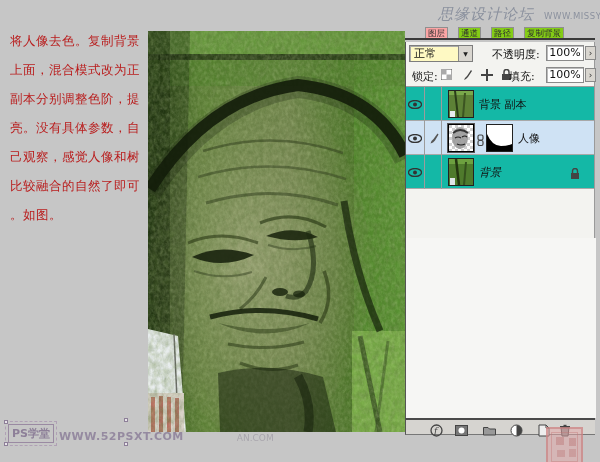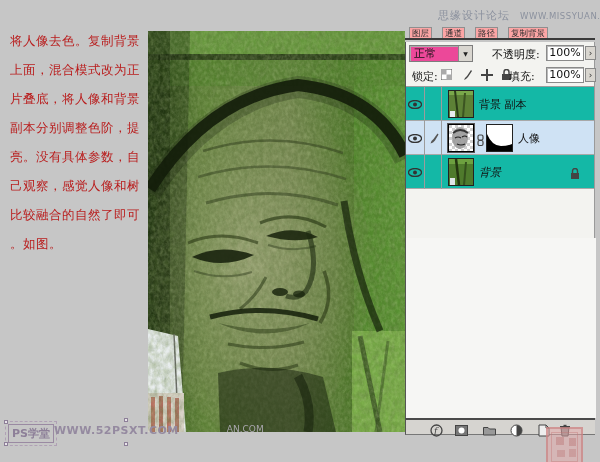--- a/index.html
+++ b/index.html
@@ -1,42 +1,42 @@
 <!DOCTYPE html>
 <html><head>
 <meta charset="utf-8">
 <style>
   * { margin:0; padding:0; box-sizing:border-box; }
   html,body { font-family:"DejaVu Sans","Liberation Sans",sans-serif; }
   .screen { position:relative; width:600px; height:462px; background:#c6c6c6; overflow:hidden; }
 
   
   .top-wm { position:absolute; left:438px; top:4px; color:#8b919e; white-space:nowrap; }
-  .top-wm .nm { font-size:11px; letter-spacing:1px; }
+  .top-wm .nm { font-size:15px; letter-spacing:1px;font-style:italic; }
   .top-wm .url { font-size:8.5px; letter-spacing:0.5px; margin-left:5px; }
 
   
   .instructions { position:absolute; left:10px; top:26px; width:140px; color:#b91c1c; }
   .instructions .iline { font-size:12.5px; line-height:29px; white-space:nowrap; letter-spacing:0.5px; }
 
   
   .canvas-wrap { position:absolute; left:148px; top:31px; width:257px; height:401px; }
   .canvas-wrap svg { display:block; }
 
   
   .panel { position:absolute; left:405px; top:26px; width:195px; height:409px; }
   .tabstrip { position:absolute; left:0; top:0; width:190px; height:14px; display:flex; gap:10px;
               padding-left:4px; align-items:flex-end; border-bottom:2px solid #3a3a3a; }
   .tab { font-size:8.5px; color:#2e2e2e; filter:blur(0.5px); white-space:nowrap; padding:0 2px;
-         background:#fca5a5; border:1px solid #8f8f8f; border-bottom:none; line-height:10px; }
-  .tab.active { background:#fca5a5; }
+         background:#84cc16; border:1px solid #8f8f8f; border-bottom:none; line-height:10px; }
+  .tab.active { background:#fca5a5;margin-left:16px; }
   .panel-body { position:absolute; left:0; top:16px; width:190px; height:376px;
                 background:#f3f3f0; border-left:1px solid #555; border-right:1px solid #9a9a9a; }
   .optrow { position:relative; height:22px; font-size:11px; color:#111; }
-  .dropdown { position:absolute; left:3px; top:3px; width:64px; height:17px; background:#ec4899;
+  .dropdown { position:absolute; left:3px; top:3px; width:64px; height:17px; background:#fef9c3;
               border:1px solid #7d7d7d; box-shadow:inset 1px 1px 0 #aaa; display:flex; align-items:center; }
   .dropdown .val { flex:1; padding-left:4px; font-size:11px; }
   .dropdown .arrow-btn { width:14px; height:15px; background:#d9d6d0; border-left:1px solid #8a8a8a;
               font-size:6px; color:#222; display:flex; align-items:center; justify-content:center; }
   .optlabel { position:absolute; top:5px; font-size:11px; }
   .numbox { position:absolute; top:3px; width:38px; height:16px; background:#fff; border:1px solid #8a8a8a;
             box-shadow:inset 1px 1px 0 #bbb; font-size:11px; text-align:center; line-height:14px; }
   .spinner { position:absolute; top:4px; width:11px; height:14px; background:#d9d6d0; border:1px solid #8a8a8a;
              font-size:9px; line-height:12px; text-align:center; color:#333; }
   .lockicons { position:absolute; left:34px; top:4px; display:flex; gap:7px; align-items:center; }
@@ -57,21 +57,21 @@
   .lrow.selected .lname { left:112px; }
   .lname.italic { font-style:italic; }
   .rowlock { position:absolute; right:14px; top:10px; }
 
   .emptyarea { position:absolute; left:0; top:196px; width:190px; height:180px; background:#f6f6f4; }
   .bottombar { position:absolute; left:0; top:392px; width:190px; height:17px; background:#d6d4d0;
                border-top:2px solid #4a4a4a; border-bottom:1px solid #777; border-left:1px solid #555; }
   .bbicon { position:absolute; top:2px; width:13px; height:13px; }
 
   
-  .bottom-wm { position:absolute; left:8px; top:424px; display:flex; align-items:flex-start; 
+  .bottom-wm { position:absolute; left:8px; top:424px; display:flex; align-items:flex-end; gap:5px;
                color:#8d7f98; }
   .bottom-wm .logo { border:1px solid #9a8aa2; padding:1px 3px; font-size:11px; font-weight:bold;
                      outline:1px dashed #b0a0b5; outline-offset:2px; }
   .bottom-wm .url { font-size:11px; font-weight:bold; letter-spacing:0.5px; color:#958aa0; }
   .bottom-wm .overlap { font-size:9px; color:#a9a6ad;margin-left:48px; }
   .handle { position:absolute; width:4px; height:4px; border:1px solid #8d7f98; background:#e8e4ea; }
 
   
   .seal { position:absolute; left:546px; top:427px; width:37px; height:40px;
           background:rgba(228,166,166,0.5); border:2px solid rgba(196,118,118,0.55); }
@@ -88,21 +88,20 @@
 <div class="screen">
 
   <div class="top-wm">
     <span class="nm">思缘设计论坛</span>
     <span class="url">WWW.MISSYUAN.COM</span>
   </div>
 
   <div class="instructions">
     <div class="iline">将人像去色。复制背景</div>
     <div class="iline">上面，混合模式改为正</div>
-    <div class="iline">片叠底，将人像和背景</div>
     <div class="iline">副本分别调整色阶，提</div>
     <div class="iline">亮。没有具体参数，自</div>
     <div class="iline">己观察，感觉人像和树</div>
     <div class="iline">比较融合的自然了即可</div>
     <div class="iline">。如图。</div>
   </div>
 
   <div class="canvas-wrap">
     <svg width="257" height="401" viewBox="0 0 257 401">
       <defs>

